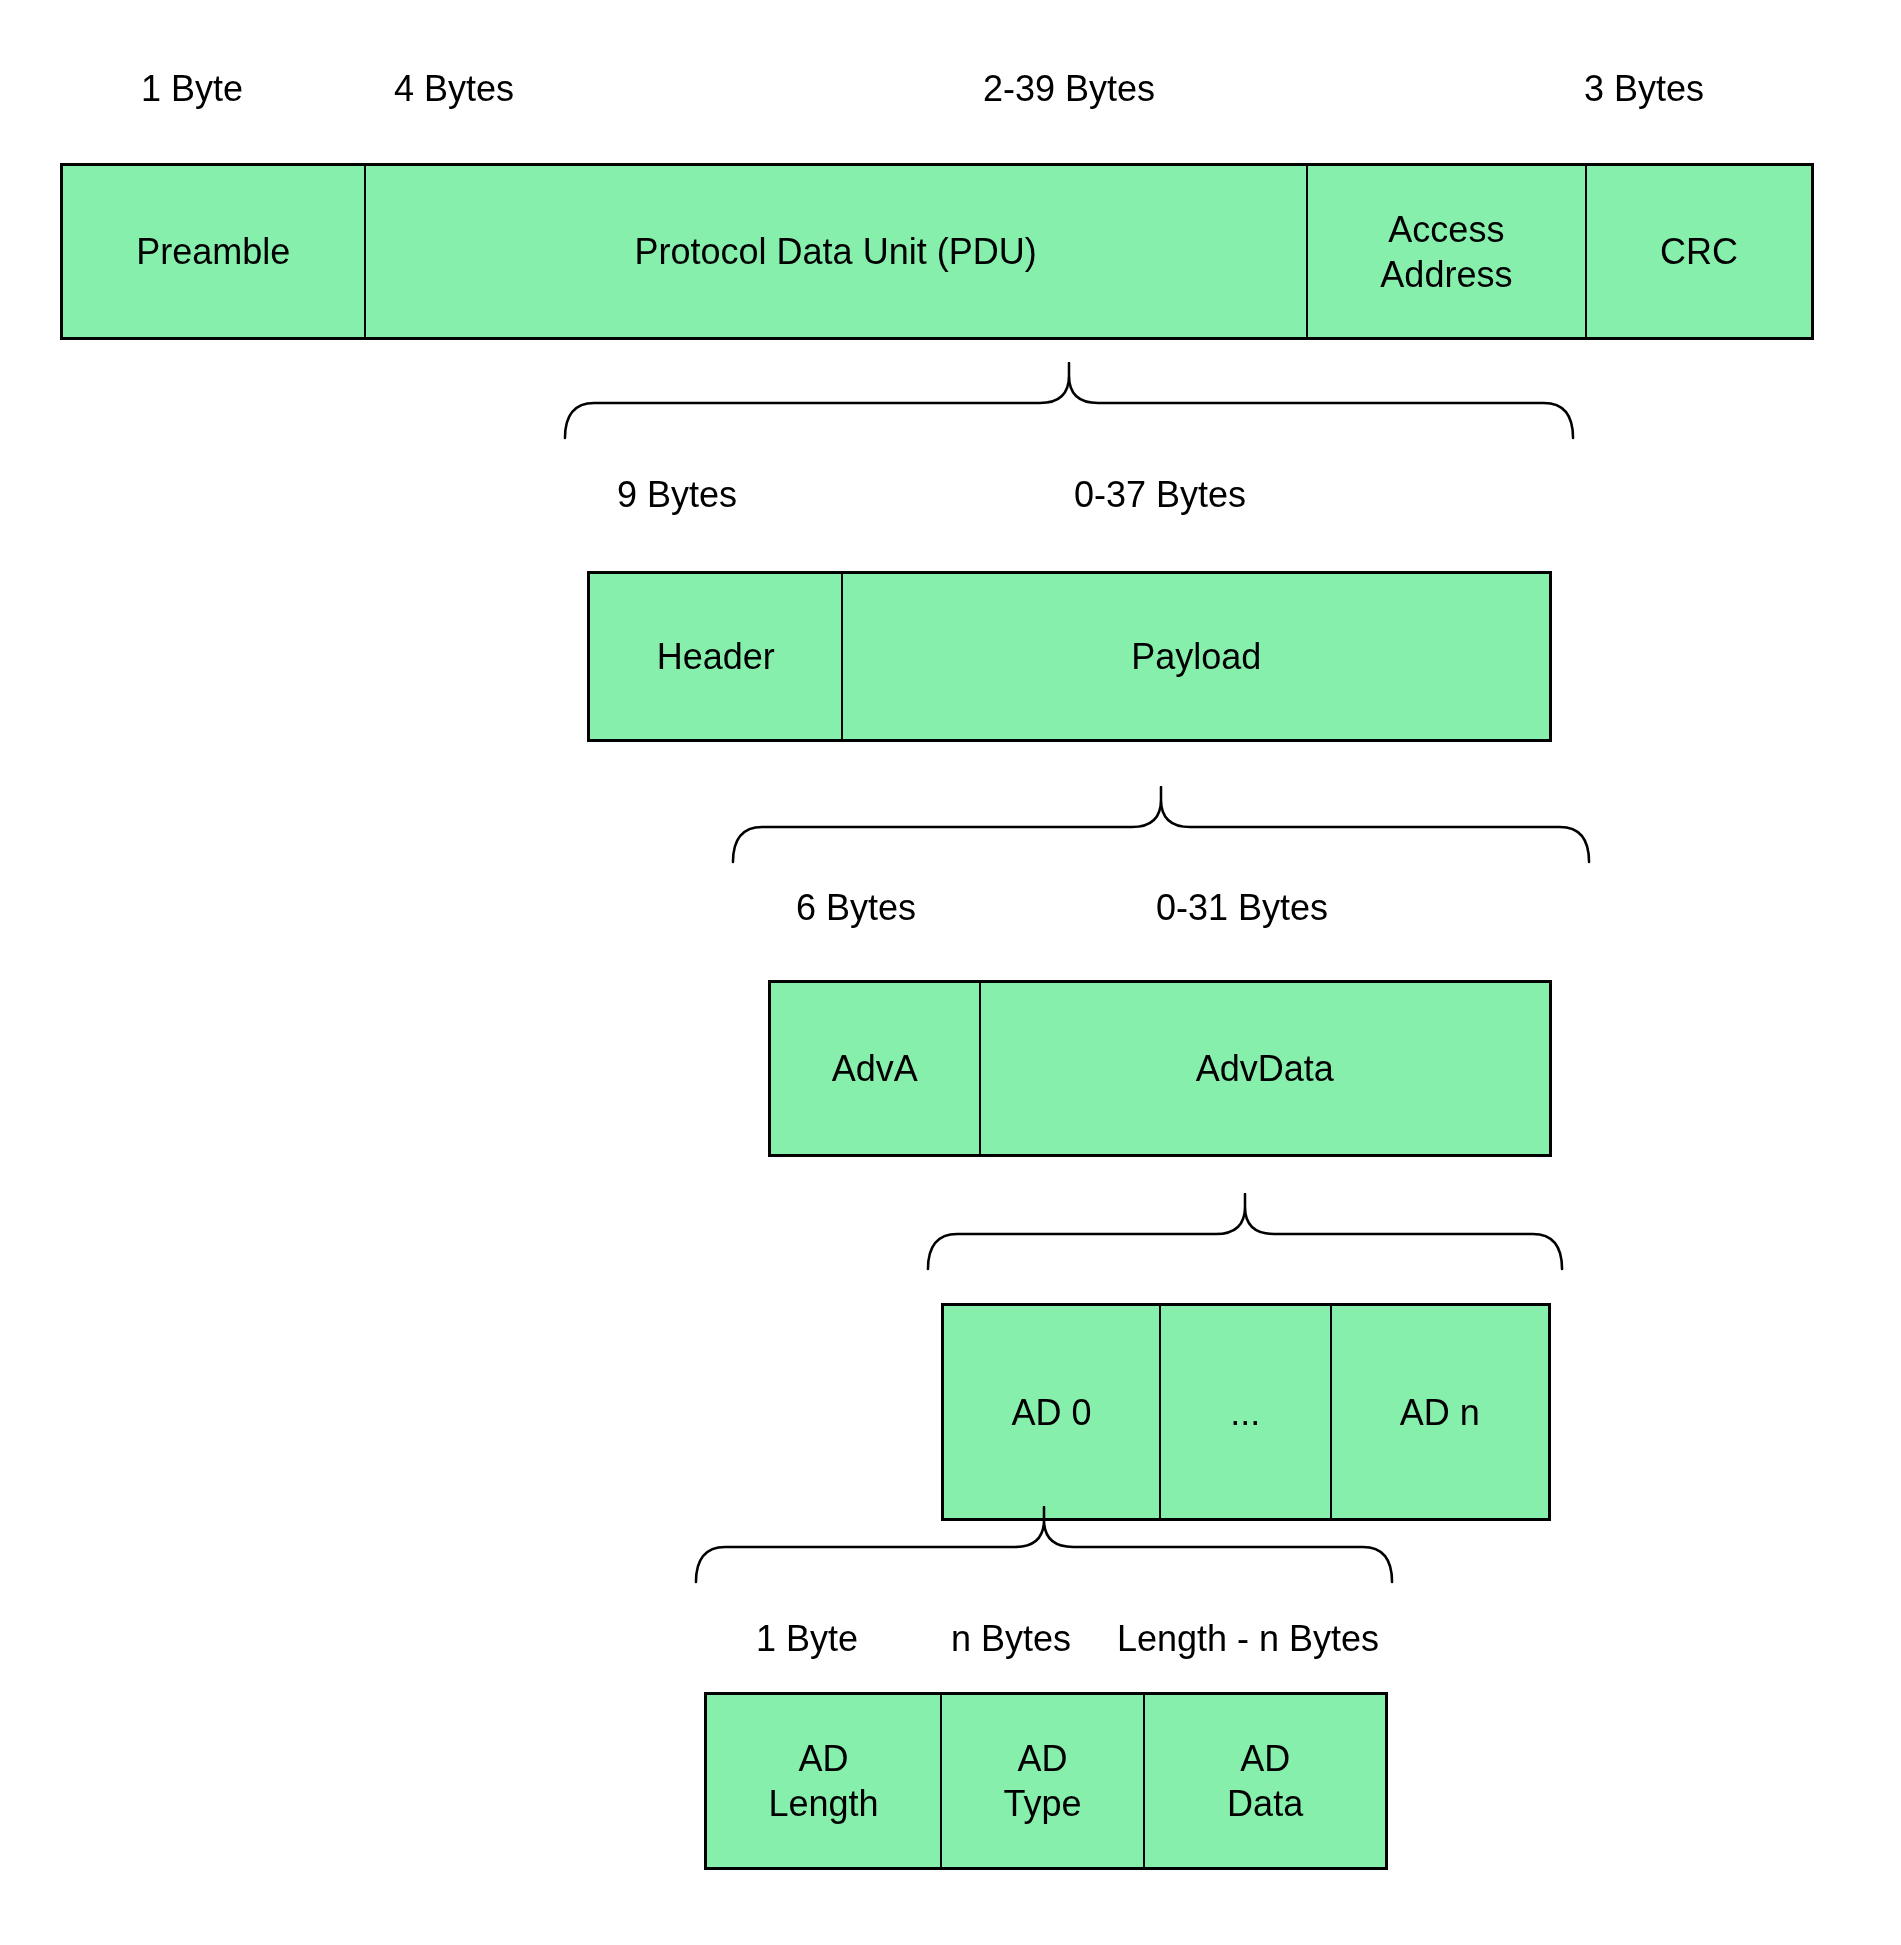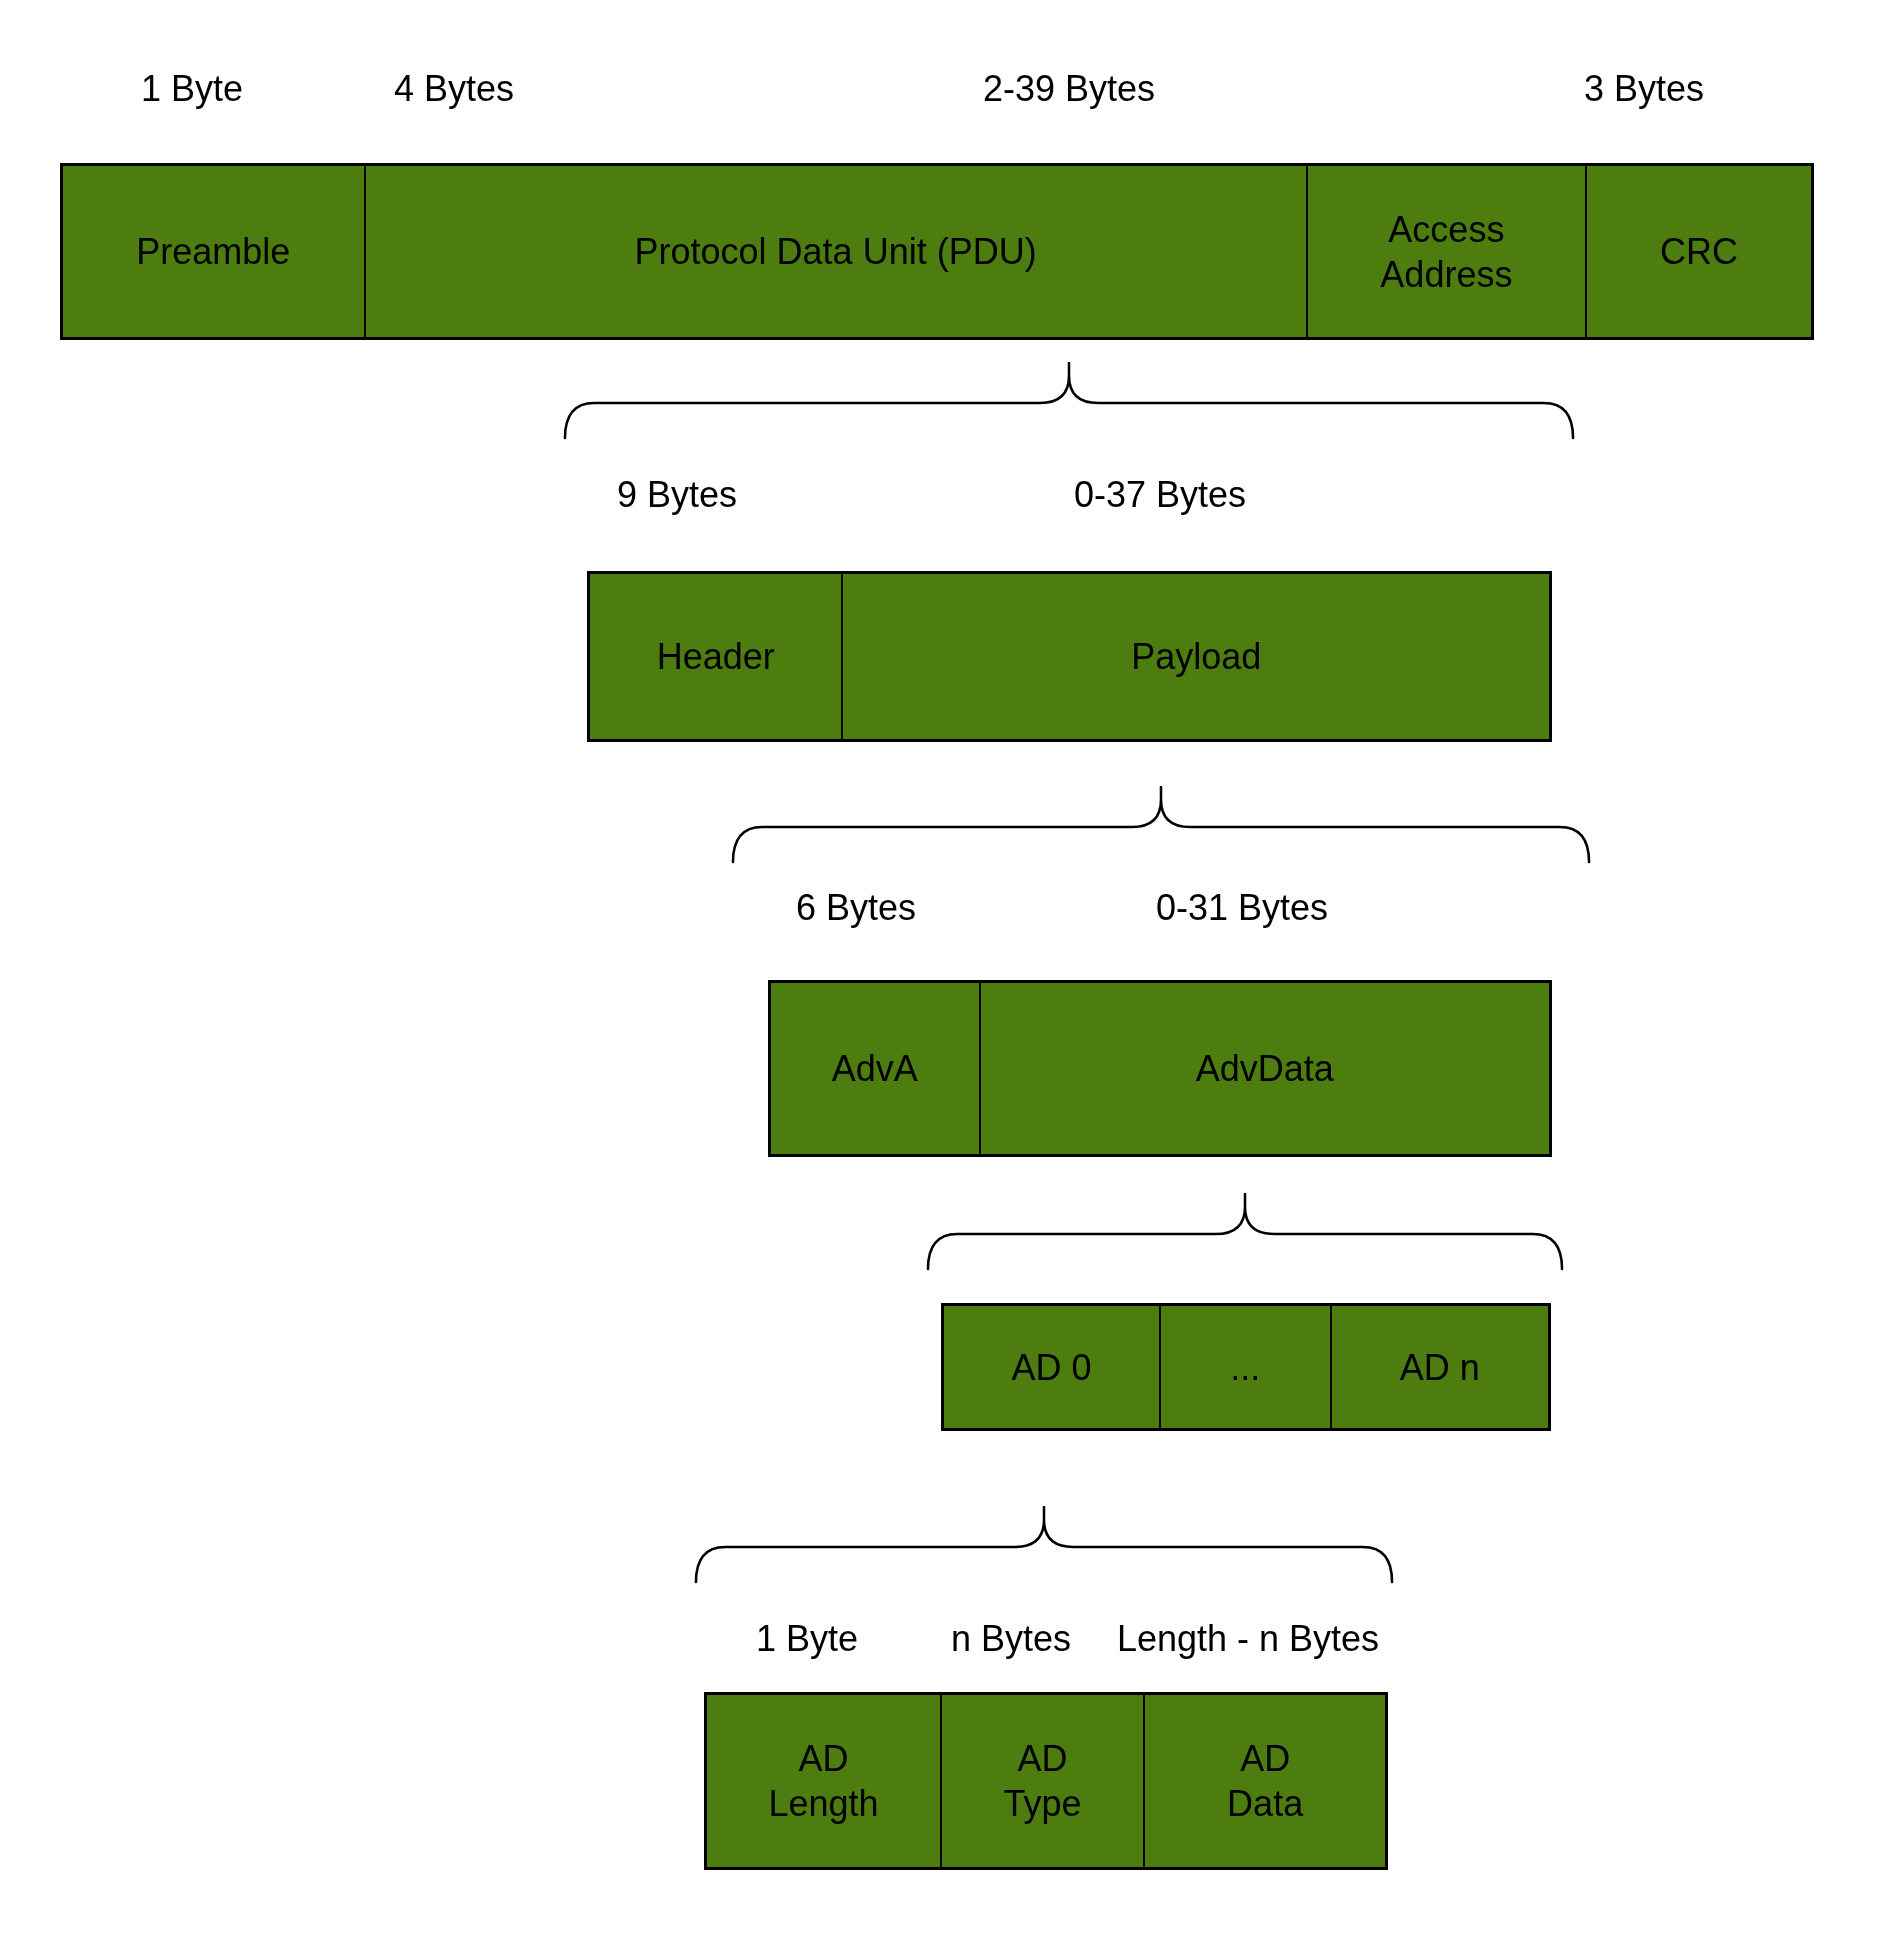--- a/index.html
+++ b/index.html
@@ -22,21 +22,21 @@
     font-size: 36px;
     line-height: 45px;
     white-space: nowrap;
     color: #000000;
   }
   .row {
     position: absolute;
     display: flex;
     box-sizing: border-box;
     border: 3.9px solid #000000;
-    background: #4d7c0f;
+    background: #86efac;
   }
   .row.thin {
     border-width: 3.4px;
   }
   .cell {
     box-sizing: border-box;
     display: flex;
     align-items: center;
     justify-content: center;
     text-align: center;
@@ -99,21 +99,21 @@
 
   <div class="row thin" style="left:768px; top:980px; width:784px; height:177px">
     <div class="cell" style="flex-grow:177">AdvA</div>
     <div class="cell" style="flex-grow:627">AdvData</div>
   </div>
 
   <svg class="brace" style="left:926px; top:1193px" width="638" height="80" viewBox="0 0 654 82">
     <path d="M 2 78 Q 2 42 32 42 L 297 42 Q 327 42 327 14 L 327 1 L 327 14 Q 327 42 357 42 L 622 42 Q 652 42 652 78"></path>
   </svg>
 
-  <div class="row thin" style="left:941px; top:1303px; width:610px; height:128px">
+  <div class="row thin" style="left:941px; top:1303px; width:610px; height:218px">
     <div class="cell" style="flex-grow:206">AD 0</div>
     <div class="cell" style="flex-grow:211">...</div>
     <div class="cell" style="flex-grow:208">AD n</div>
   </div>
 
   <svg class="brace" style="left:694px; top:1506px" width="700" height="80" viewBox="0 0 718 82">
     <path d="M 2 78 Q 2 42 32 42 L 329 42 Q 359 42 359 14 L 359 1 L 359 14 Q 359 42 389 42 L 686 42 Q 716 42 716 78"></path>
   </svg>
 
   <div class="size-label" style="left:807px; top:1638px">1 Byte</div>

